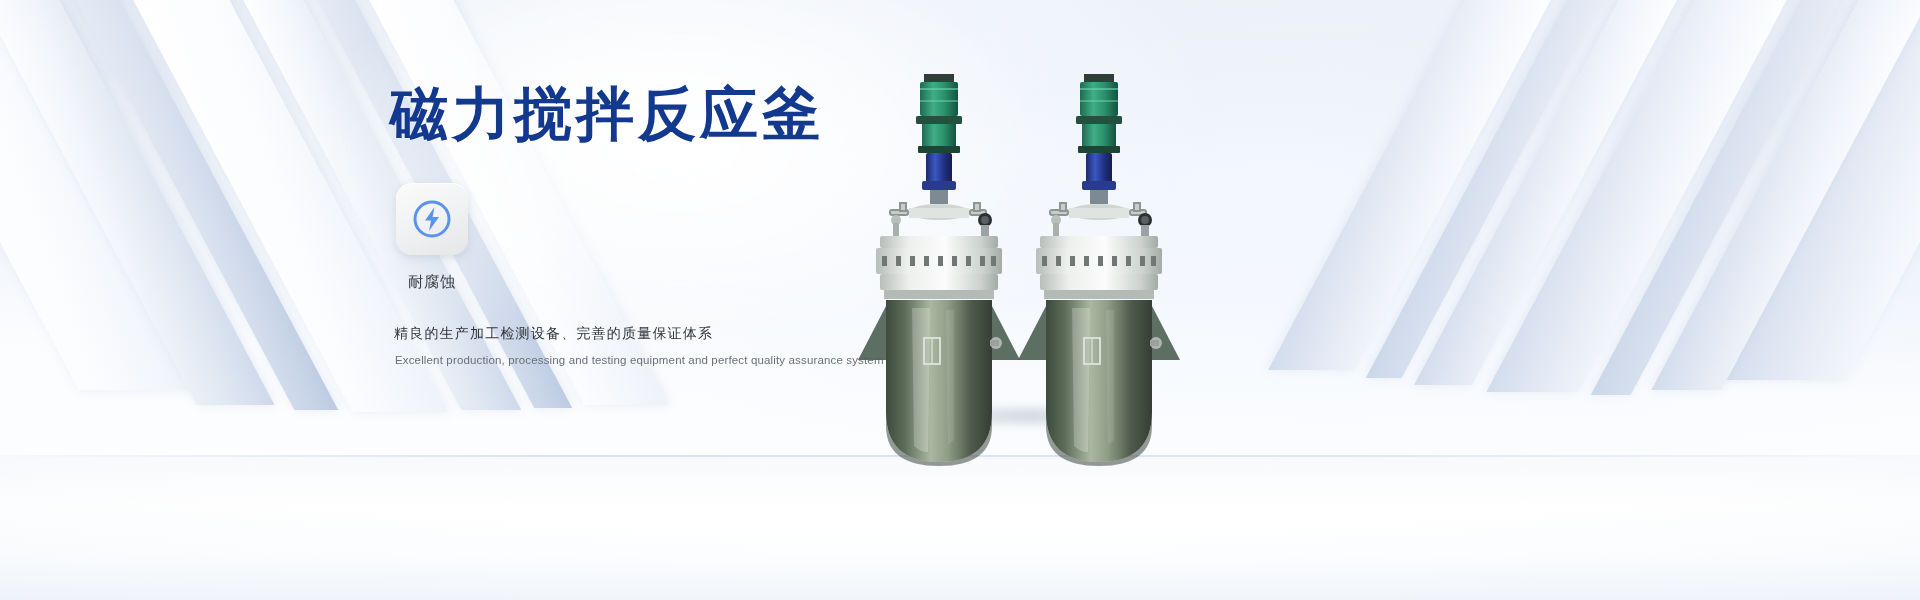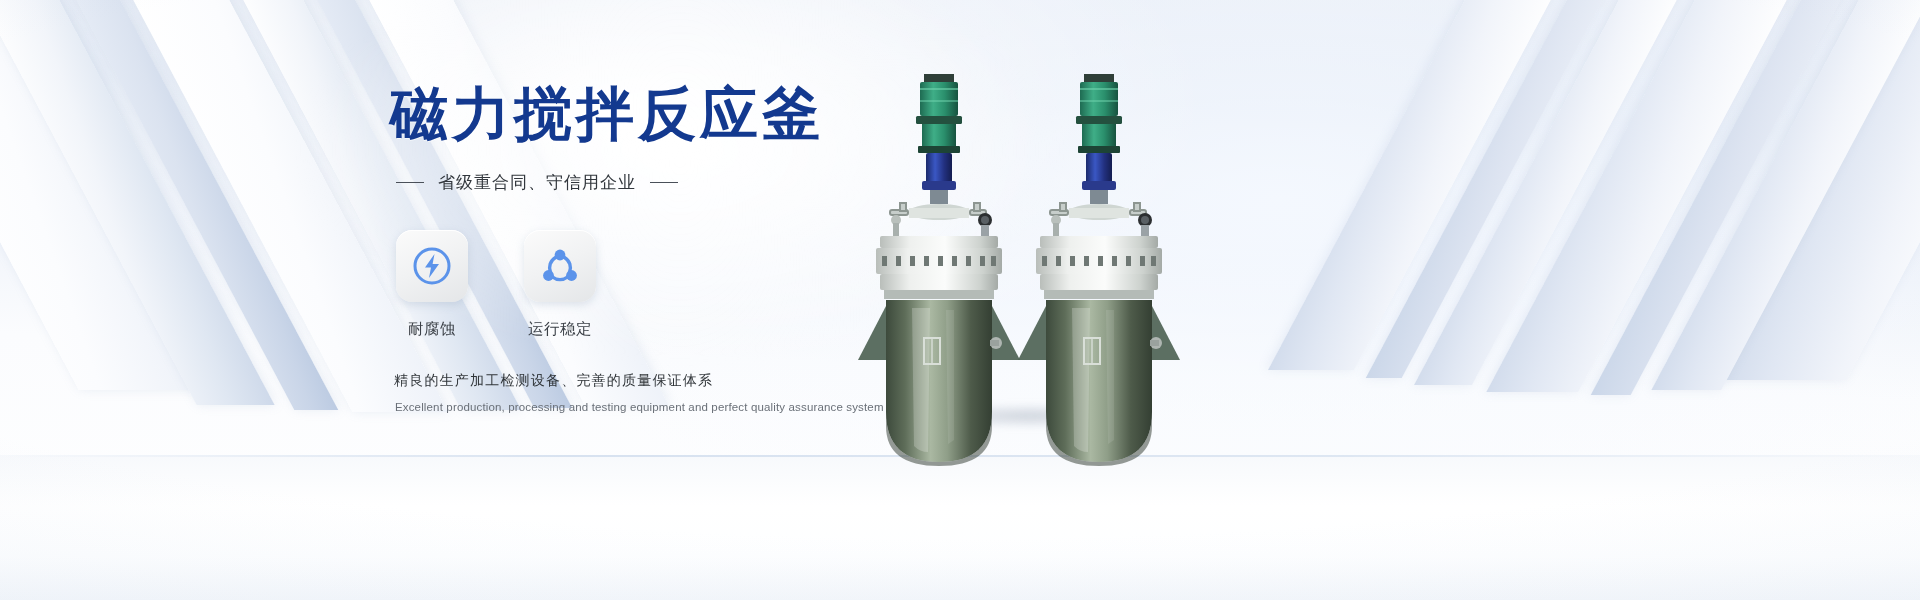--- a/index.html
+++ b/index.html
@@ -168,51 +168,33 @@
 
     <div class="glow"></div>
     <div class="bg-floor"></div>
     <div class="vignette"></div>
   </div>
 
   <div class="content">
 
     <div class="title">磁力搅拌反应釜</div>
 
-    <div class="subtitle-row">
-      <span class="rule"></span>
-      <span>省级重合同、守信用企业</span>
-      <span class="rule"></span>
-    </div>
 
     <div class="features">
 
       <div class="feature">
         <div class="fbox">
           <svg width="44" height="44" viewBox="0 0 44 44">
             <circle cx="22" cy="22" r="17" fill="none" stroke="#5b93ea" stroke-width="3"></circle>
             <path d="M24.5 10 L15 23.5 L21 23.5 L19 34 L29 20 L22.6 20 Z" fill="#5b93ea"></path>
           </svg>
         </div>
         <div class="flabel">耐腐蚀</div>
       </div>
 
-      <div class="feature">
-        <div class="fbox">
-          <svg width="44" height="44" viewBox="0 0 44 44">
-            <path d="M12.5 28.5 A12 12 0 0 1 17.5 13.5" fill="none" stroke="#5b93ea" stroke-width="3.4" stroke-linecap="round"></path>
-            <path d="M26.5 13.5 A12 12 0 0 1 31.5 28.5" fill="none" stroke="#5b93ea" stroke-width="3.4" stroke-linecap="round"></path>
-            <path d="M14.5 33 A12 12 0 0 0 29.5 33" fill="none" stroke="#5b93ea" stroke-width="3.4" stroke-linecap="round"></path>
-            <circle cx="22" cy="11" r="5.4" fill="#5b93ea"></circle>
-            <circle cx="10.5" cy="31.5" r="5.4" fill="#5b93ea"></circle>
-            <circle cx="33.5" cy="31.5" r="5.4" fill="#5b93ea"></circle>
-          </svg>
-        </div>
-        <div class="flabel">运行稳定</div>
-      </div>
 
     </div>
 
     <div class="tagline">精良的生产加工检测设备、完善的质量保证体系</div>
     <div class="tagline-en">Excellent production, processing and testing equipment and perfect quality assurance system</div>
   </div>
 
   <div class="shadow-pool"></div>
 
   <div class="product">

